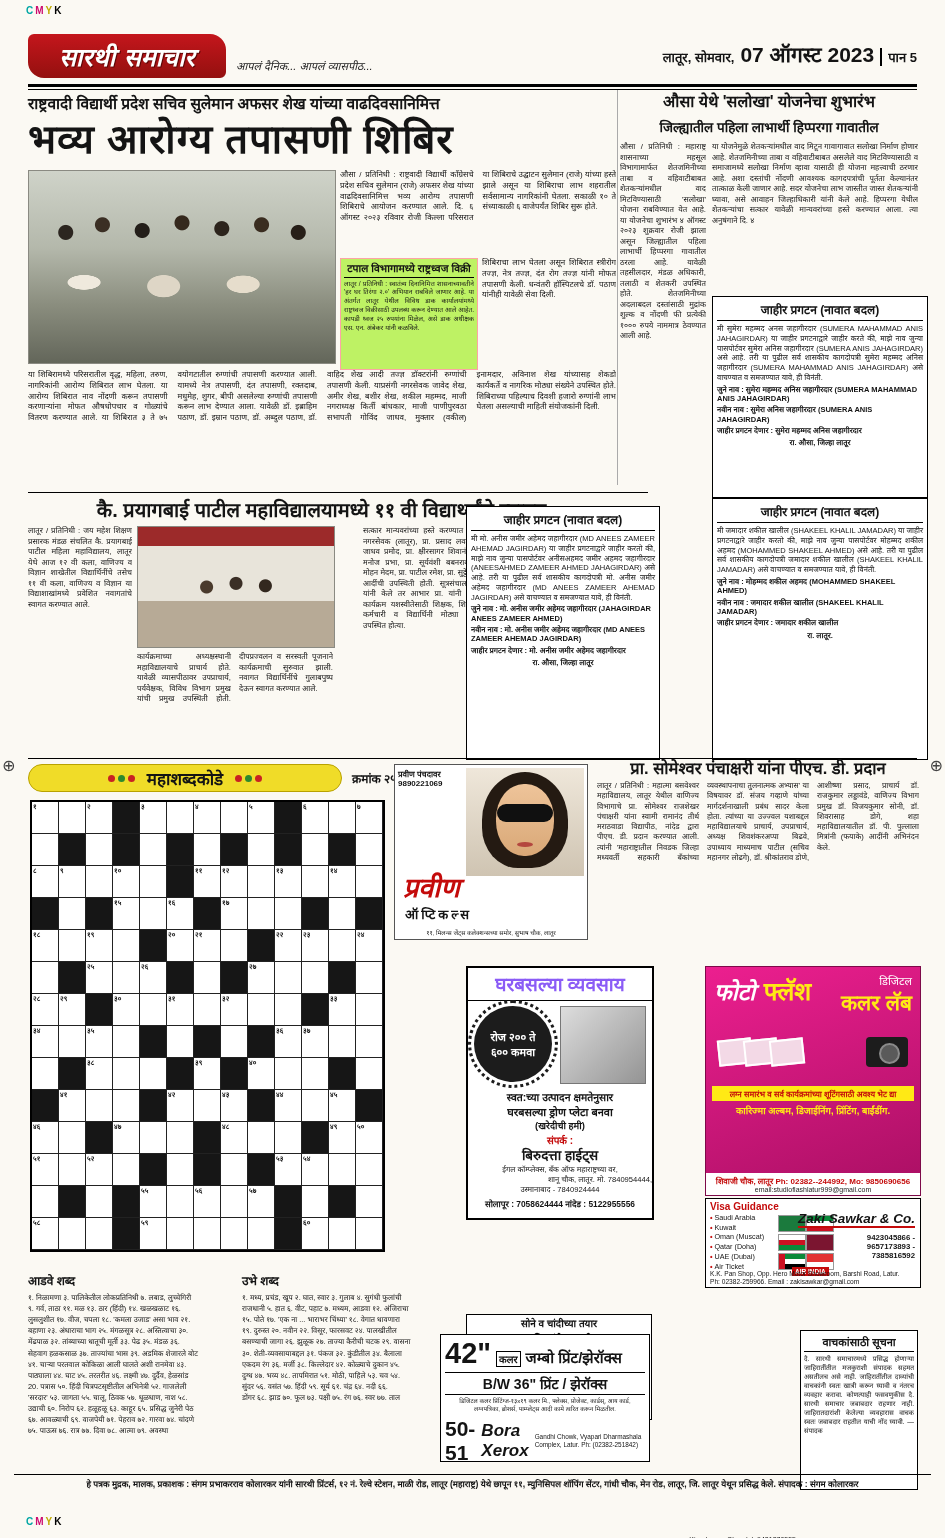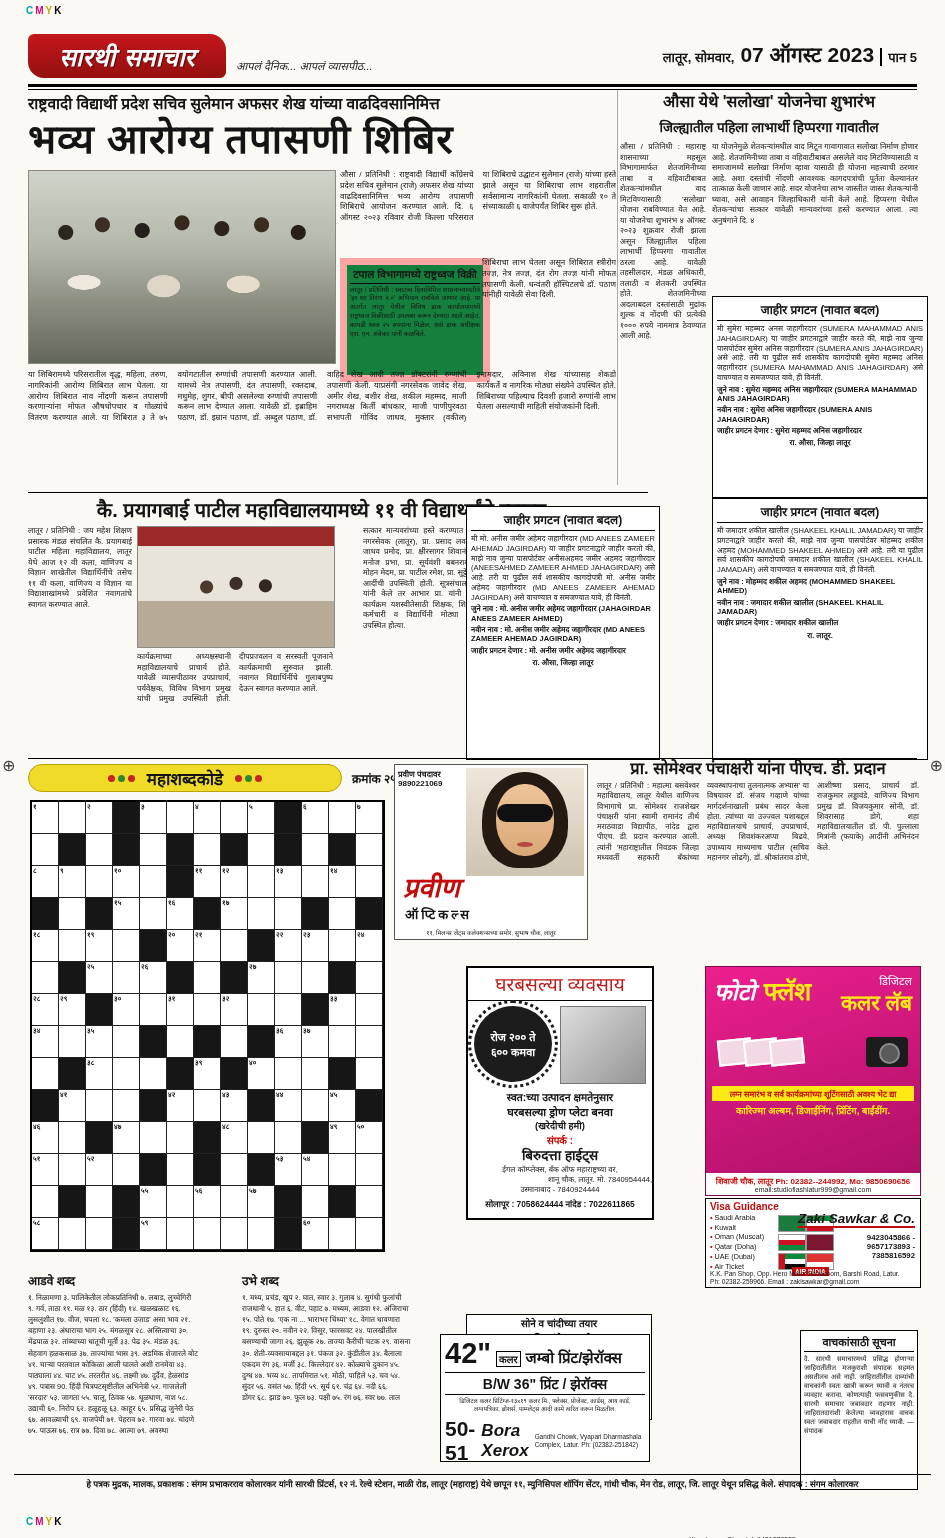--- a/index.html
+++ b/index.html
@@ -33,21 +33,21 @@
     radial-gradient(circle at 37% 31%,#241f1a 0 7px,transparent 8px),
     radial-gradient(circle at 50% 27%,#35291d 0 7px,transparent 8px),
     radial-gradient(circle at 63% 30%,#2c241c 0 7px,transparent 8px),
     radial-gradient(circle at 76% 28%,#3a2d20 0 7px,transparent 8px),
     radial-gradient(circle at 88% 32%,#271f18 0 7px,transparent 8px),
     radial-gradient(ellipse at 18% 58%,#efe9dd 0 16px,transparent 17px),
     radial-gradient(ellipse at 44% 60%,#ded6c6 0 16px,transparent 17px),
     radial-gradient(ellipse at 70% 59%,#e6ddcc 0 16px,transparent 17px),
     linear-gradient(180deg,#cfd3c9 0%,#b4b8ab 40%,#8a8d7e 70%,#63665a 100%);}
   .lead-body-a{left:340px;top:170px;width:276px;height:84px;column-count:2;column-gap:9px;font-size:8px;}
-  .postal-box{left:340px;top:258px;width:130px;height:104px;border:7px solid #fca5a5;padding:3px;background:#15803d;}
+  .postal-box{left:340px;top:258px;width:130px;height:104px;border:1px solid #fca5a5;padding:3px;background:#bef264;}
   .postal-title{font-weight:bold;font-size:10.5px;text-align:center;border-bottom:1px solid #000;padding-bottom:2px;margin-bottom:2px;line-height:1.2;}
   .postal-body{font-size:6.6px;}
   .lead-body-b{left:482px;top:258px;width:134px;height:104px;font-size:8px;}
   .lead-body-c{left:28px;top:370px;width:588px;height:116px;column-count:4;column-gap:10px;font-size:8px;}
   
   .salokha-headline{left:620px;top:90px;width:298px;font-size:16px;font-weight:bold;text-align:center;}
   .salokha-subhead{left:620px;top:118px;width:298px;font-size:13.5px;font-weight:bold;text-align:center;}
   .salokha-a{left:620px;top:142px;width:86px;height:346px;font-size:7.8px;}
   .salokha-b{left:712px;top:142px;width:206px;height:148px;font-size:7.8px;}
   
@@ -98,21 +98,21 @@
   .pv-hair{position:absolute;left:16px;top:4px;width:86px;height:96px;border-radius:50% 50% 42% 42%;background:#241a12;}
   .pv-face{position:absolute;left:30px;top:16px;width:58px;height:72px;border-radius:48%;background:linear-gradient(180deg,#eec49a,#d9a877);}
   .pv-glasses{position:absolute;left:31px;top:36px;width:56px;height:18px;background:#101010;border-radius:9px;}
   .pv-lips{position:absolute;left:51px;top:74px;width:16px;height:5px;border-radius:50%;background:#b4473f;}
   .pv-brand{position:absolute;left:8px;bottom:34px;font-size:27px;color:#c40b0b;font-weight:bold;font-style:italic;
             font-family:"DejaVu Serif","Liberation Serif",serif;}
   .pv-sub{position:absolute;left:10px;bottom:16px;font-size:13px;font-weight:bold;letter-spacing:3px;}
   .pv-addr{position:absolute;left:3px;bottom:2px;font-size:6.2px;width:186px;text-align:center;}
   
   .ad-ghar{left:466px;top:966px;width:184px;height:250px;border:2px solid #000;background:#fff;}
-  .gh-title{font-size:19px;font-weight:normal;color:#b91c1c;text-align:center;padding:3px 0;border-bottom:1px solid #000;}
+  .gh-title{font-size:19px;font-weight:bold;color:#8b5cf6;text-align:center;padding:3px 0;border-bottom:1px solid #000;}
   .gh-burst{position:absolute;left:6px;top:38px;width:78px;height:76px;border-radius:50%;background:#1c1c1c;color:#fff;
             display:flex;flex-direction:column;align-items:center;justify-content:center;font-size:11px;font-weight:bold;
             text-align:center;outline:3px dotted #1c1c1c;outline-offset:3px;}
   .gh-photo{position:absolute;right:6px;top:38px;width:84px;height:76px;background:linear-gradient(135deg,#ddd,#949494);border:1px solid #777;}
   .gh-l1{position:absolute;top:122px;width:100%;text-align:center;font-size:10.5px;font-weight:bold;}
   .gh-l2{position:absolute;top:136px;width:100%;text-align:center;font-size:11px;font-weight:bold;}
   .gh-l3{position:absolute;top:151px;width:100%;text-align:center;font-size:9.5px;font-weight:bold;}
   .gh-contact{position:absolute;top:165px;width:100%;text-align:center;font-size:10px;font-weight:bold;color:#c40b0b;}
   .gh-name{position:absolute;top:178px;width:100%;text-align:center;font-size:13.5px;font-weight:bold;}
   .gh-a1{position:absolute;top:196px;width:100%;text-align:center;font-size:7.6px;}
@@ -611,21 +611,21 @@
     </div>
     <div class="gh-photo"></div>
     <div class="gh-l1">स्वत:च्या उत्पादन क्षमतेनुसार</div>
     <div class="gh-l2">घरबसल्या ड्रोण प्लेटा बनवा</div>
     <div class="gh-l3">(खरेदीची हमी)</div>
     <div class="gh-contact">संपर्क :</div>
     <div class="gh-name">बिरुदत्ता हाईट्स</div>
     <div class="gh-a1">ईगल कॉम्प्लेक्स, बँक ऑफ महाराष्ट्रच्या वर,</div>
     <div class="gh-a2">शानू चौक, लातूर. मो. 7840954444,</div>
     <div class="gh-a3">उस्मानाबाद - 7840924444</div>
-    <div class="gh-a4">सोलापूर : 7058624444    नांदेड : 7022611865</div>
+    <div class="gh-a4">सोलापूर : 7058624444    नांदेड : 5122955556</div>
   </div>
 
   <div class="abs ad-pf">
     <div class="pf-row1">
       <div>
         <span class="pf-brand1">फोटो</span>
         <span class="pf-brand2">फ्लॅश</span>
       </div>
       <div>
         <div class="pf-d1">डिजिटल</div>
@@ -721,21 +721,21 @@
     <div class="cl-title">आडवे शब्द</div>
     <div class="cl-lines">
         <div>१. निळामणा ३. पालिकेतील लोकप्रतिनिधी ७. लबाड, लुच्चेगिरी</div>
         <div>९. गर्व, ताठा ११. मळ १३. ठार (हिंदी) १४. खळखळाट १६.</div>
         <div>लुसलुशीत १७. वीज, चपला १८. 'कमला उजाड' असा भाव २१.</div>
         <div>बहाणा २३. अंधाराचा भाग २५. मंगळसूत्र २८. अस्तित्वाचा ३०.</div>
         <div>मेंढपाळ ३२. तांब्याच्या धातूची मूर्ती ३३. पेढ ३५. मंडळ ३६.</div>
         <div>सेहवाग हळकसाळ ३७. ताज्यांचा भास ३९. अडमिक शेजारले बोट</div>
         <div>४१. चाऱ्या परतवाल कोकिळा आली घालते अशी रानमेवा ४३.</div>
         <div>पाठ्याला ४४. घाट ४५. तरतरीत ४६. लक्ष्मी ४७. दुर्दैव, हेळसांड</div>
-        <div>४९. पत्रास 90. हिंदी चित्रपटसृष्टीतील अभिनेत्री ५२. गाजलेली</div>
+        <div>20. पत्रास ५०. हिंदी चित्रपटसृष्टीतील अभिनेत्री ५२. गाजलेली</div>
         <div>'सरदार' ५३. जागता ५५. चालू, ठिवक ५७. धूळधाण, नाश ५८.</div>
         <div>उद्याची ६०. निरोप ६२. हळूहळू ६३. काहूर ६५. प्रसिद्ध जुनेरी पेठ</div>
         <div>६७. आवळ्याची ६९. वाजपेयी ७१. पेहराव ७२. गारवा ७४. चांदणे</div>
         <div>७५. पाऊस ७६. रात्र ७७. दिवा ७८. आत्मा ७९. अवस्था</div>
       </div>
   </div>
   <div class="abs clues-down">
     <div class="cl-title">उभे शब्द</div>
     <div class="cl-lines">
         <div>१. मध्य, प्रचंड, खूप २. घात, स्वार ३. गुलाब ४. सुगंधी फुलांची</div>

